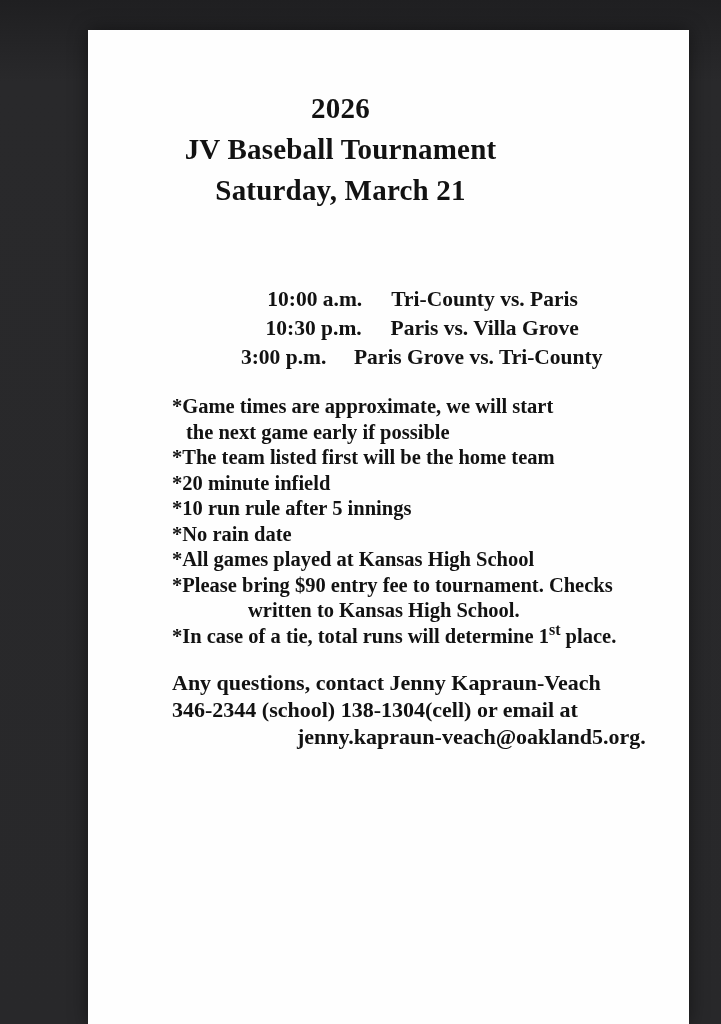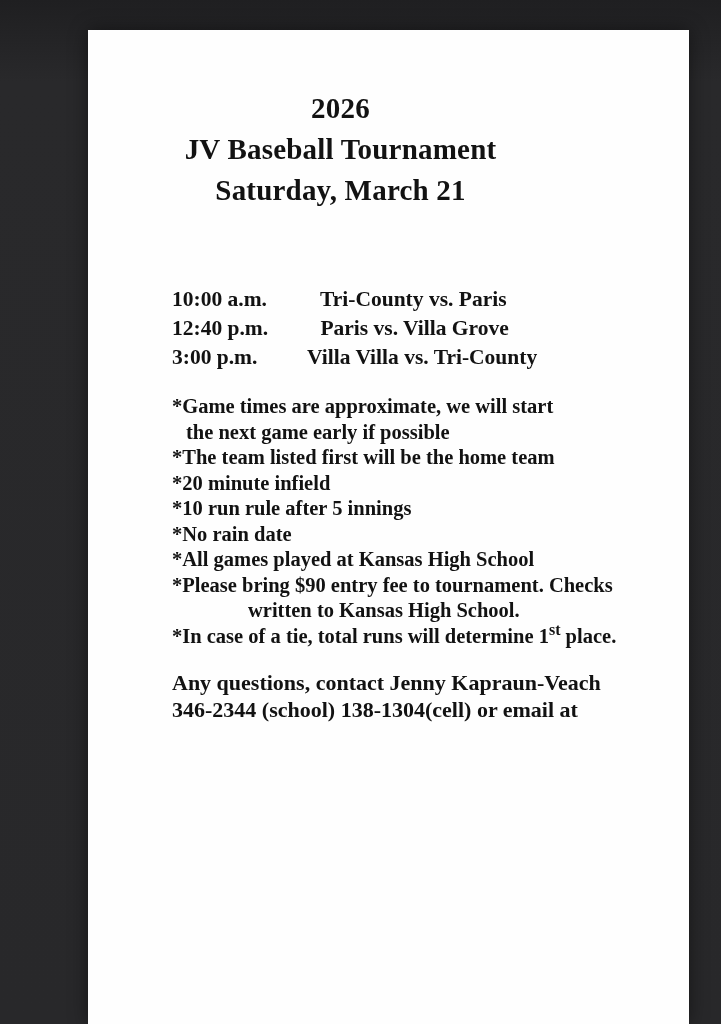--- a/index.html
+++ b/index.html
@@ -44,21 +44,21 @@
     line-height: 41px;
     letter-spacing: 0.2px;
   }
 
   
   .schedule {
     margin-top: 74px;
     font-size: 21.5px;
     line-height: 29px;
   }
-  .schedule-row { white-space: nowrap; }
+  .schedule-row { white-space: nowrap; text-align: center; }
   .schedule-row .time {
     display: inline-block;
     width: 143px;
   }
   .schedule-row.tight .time {
     width: 130px;
   }
 
   
   .notes {
@@ -94,26 +94,26 @@
       <div class="title-line">JV Baseball Tournament</div>
       <div class="title-line">Saturday, March 21</div>
     </header>
 
     <section class="schedule">
       <div class="schedule-row">
         <span class="time">10:00 a.m.</span>
         <span class="matchup">Tri-County vs. Paris</span>
       </div>
       <div class="schedule-row">
-        <span class="time">12:40 p.m.</span>
+        <span class="time">10:30 p.m.</span>
         <span class="matchup">Paris vs. Villa Grove</span>
       </div>
       <div class="schedule-row tight">
         <span class="time">3:00 p.m.</span>
-        <span class="matchup">Villa Villa vs. Tri-County</span>
+        <span class="matchup">Paris Grove vs. Tri-County</span>
       </div>
     </section>
 
     <section class="notes">
       <div class="note">
         <div>*Game times are approximate, we will start</div>
         <div class="indent-sm">the next game early if possible</div>
       </div>
       <div class="note">
         <div>*The team listed first will be the home team</div>
@@ -135,16 +135,17 @@
         <div class="indent-lg">written to Kansas High School.</div>
       </div>
       <div class="note">
         <div><span>*In case of a tie, total runs will determine 1</span><sup>st</sup><span> place.</span></div>
       </div>
     </section>
 
     <section class="contact">
       <div>Any questions, contact Jenny Kapraun-Veach</div>
       <div>346-2344 (school) 138-1304(cell) or email at</div>
+      <div class="email-line">jenny.kapraun-veach@oakland5.org.</div>
     </section>
 
   </div>
 </div>
 
 </body></html>

